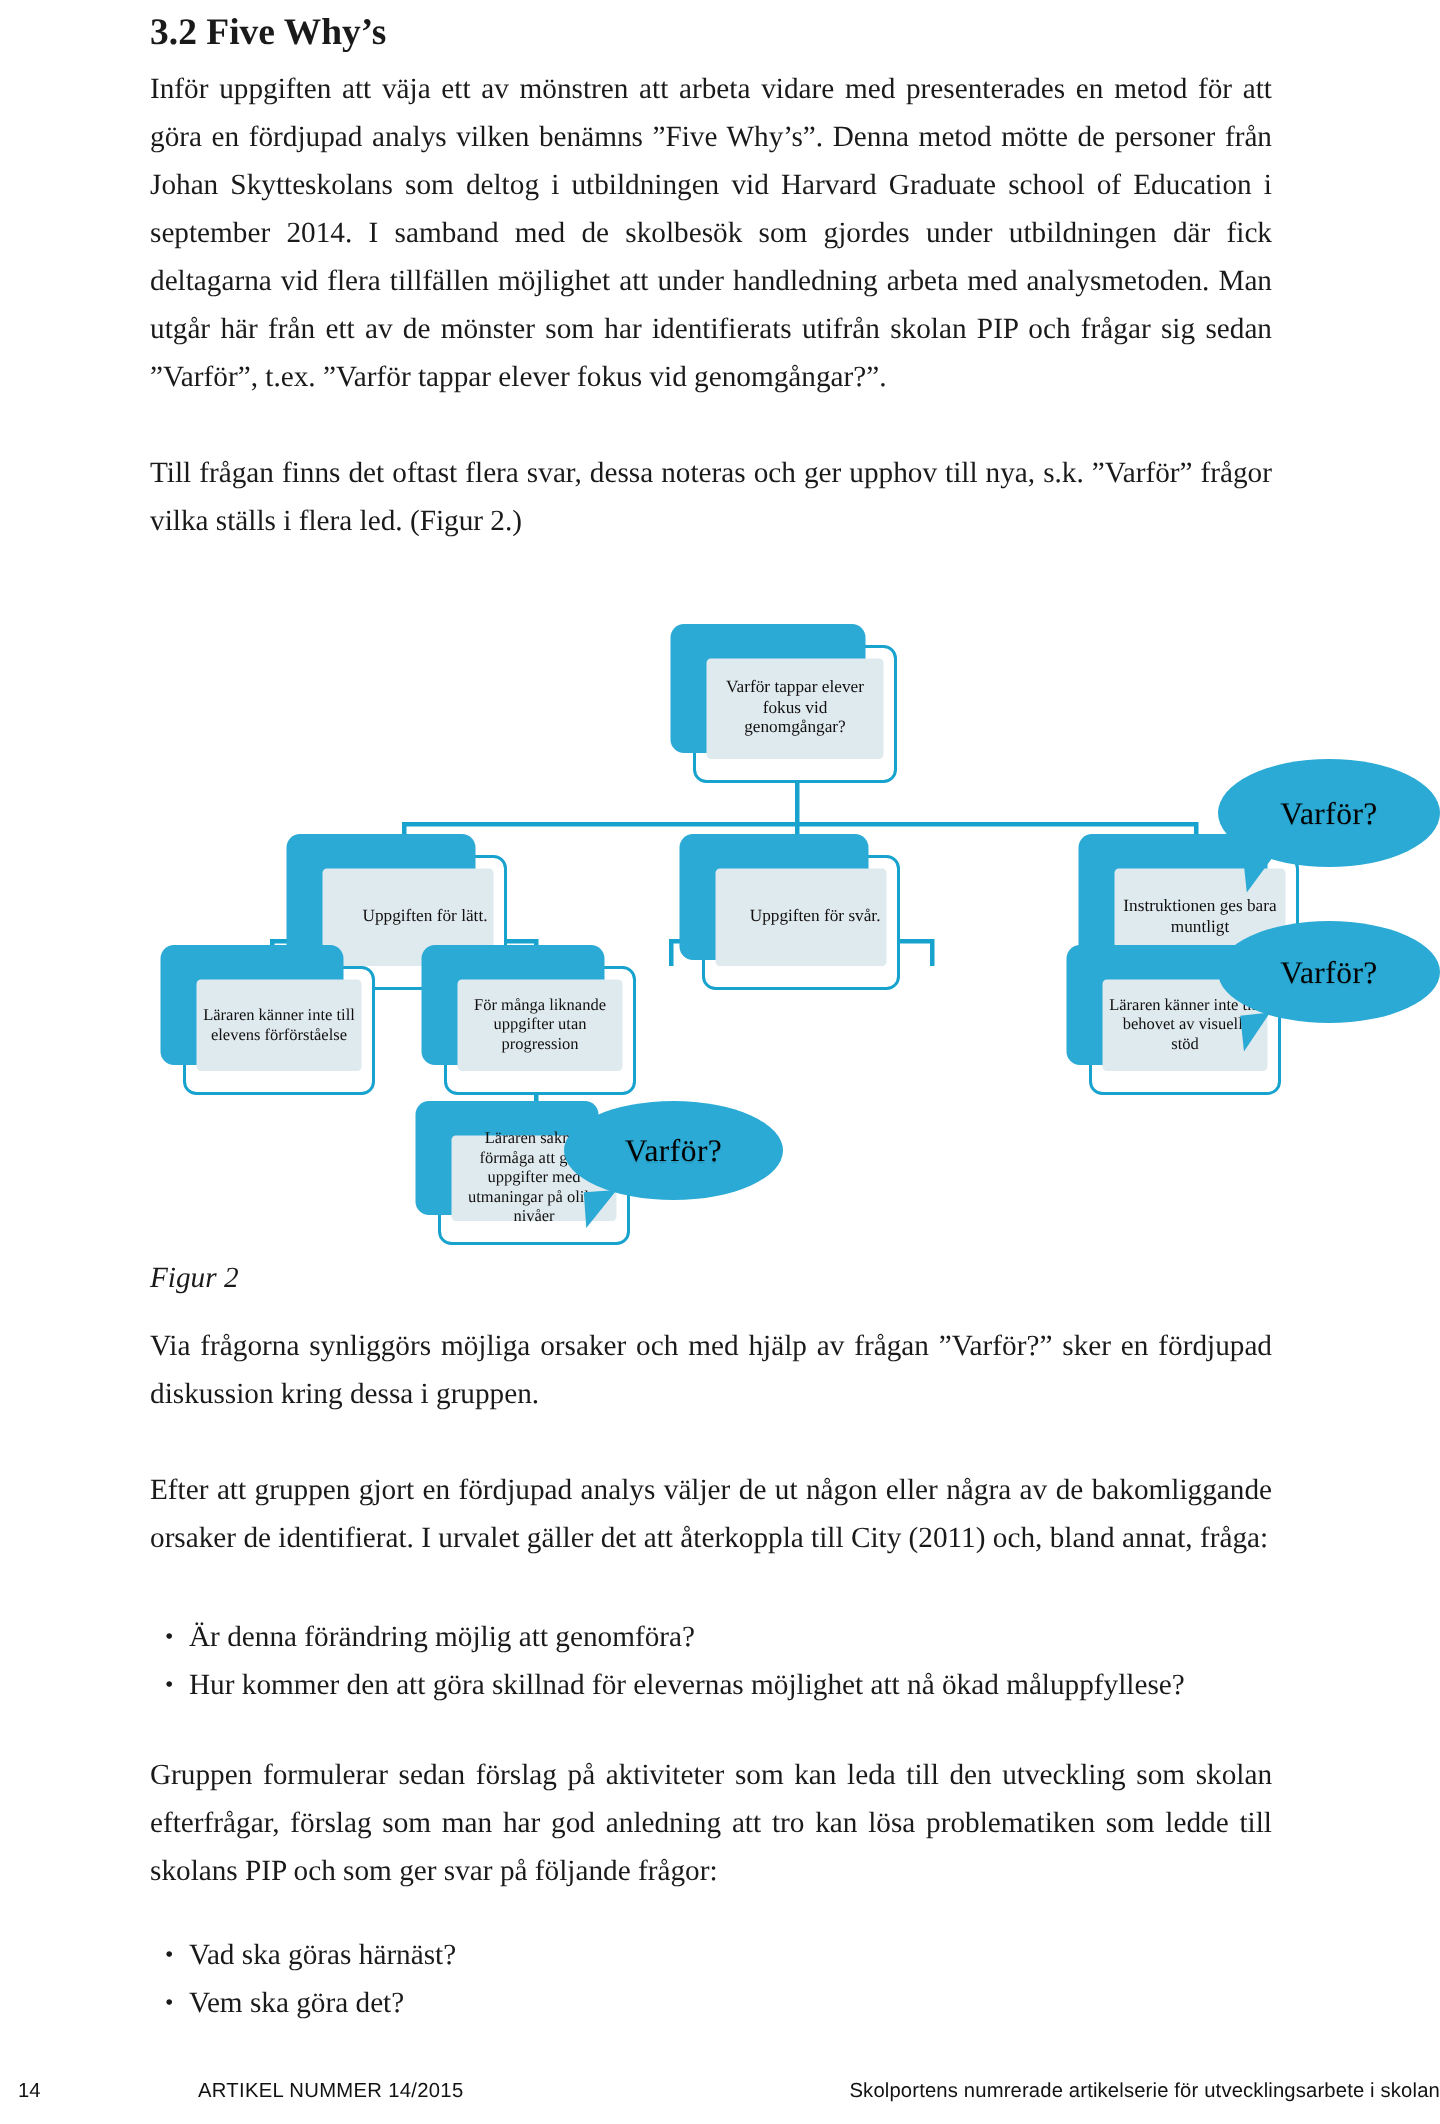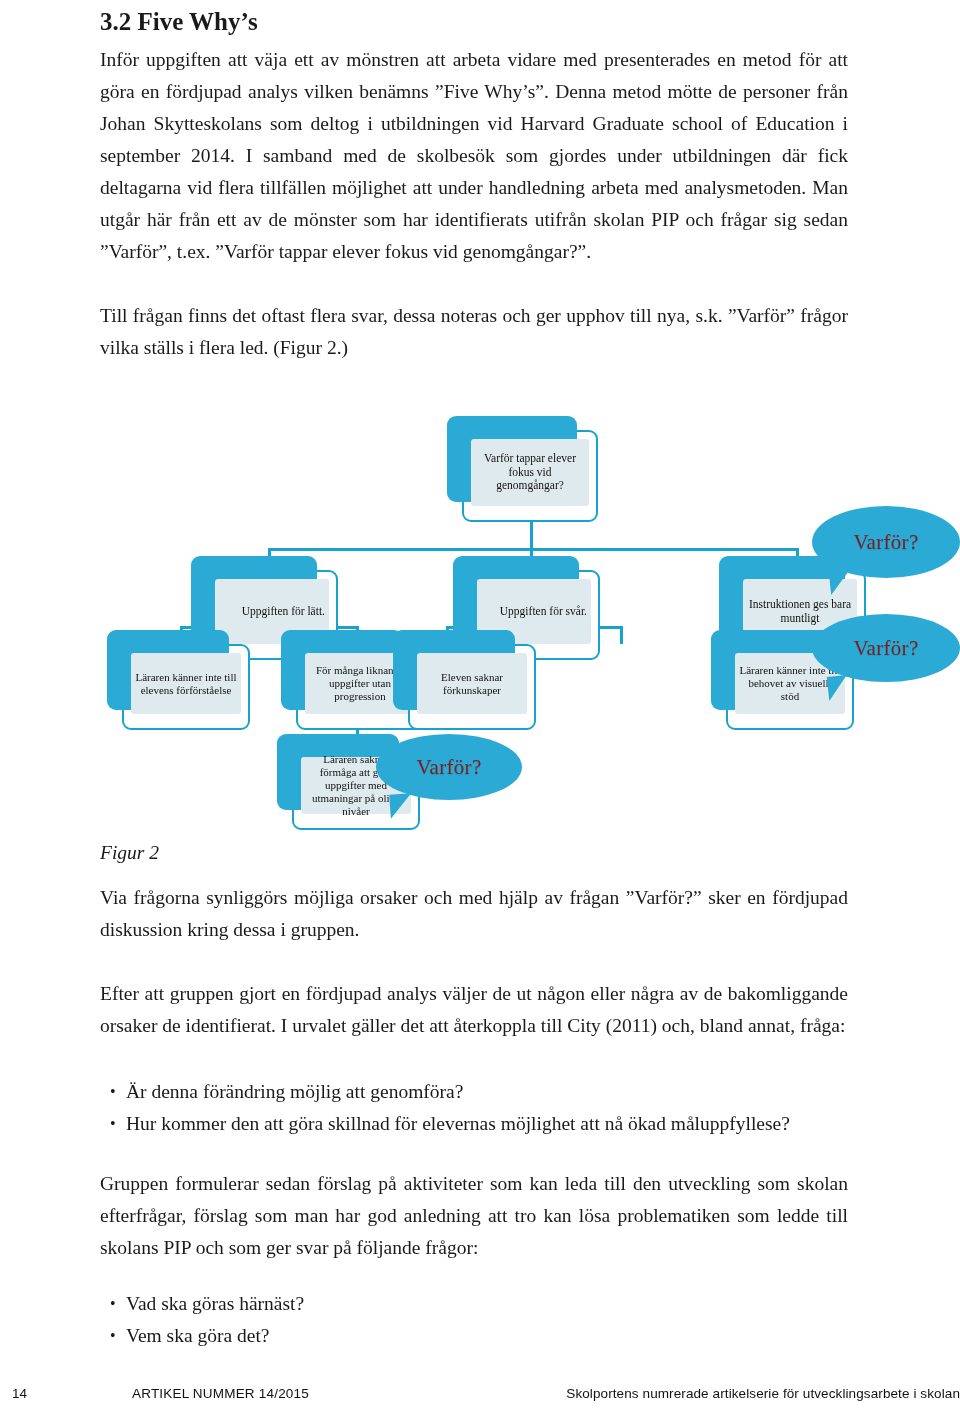--- a/index.html
+++ b/index.html
@@ -123,21 +123,21 @@
     position:absolute;
     background:#2aaad5;
     border-radius:50%;
     display:flex;
     align-items:center;
     justify-content:center;
     z-index:9;
   }
   .bubble span{
     font-family:"Liberation Serif", serif;
-    color:#7f1d1d;
+    color:#000000;
     font-size:21px;
     letter-spacing:.3px;
     text-shadow:0 1px 1px rgba(0,0,0,.12);
   }
   .bubble .tail{
     position:absolute;
     width:0;height:0;
     border-style:solid;
   }
 </style>
@@ -216,26 +216,20 @@
         </div>
       </div>
 
       <div class="node small" style="left:196px;top:234px;width:128px;height:86px;">
         <div class="tab"></div>
         <div class="inner">
           <span>För många liknande uppgifter utan progression</span>
         </div>
       </div>
 
-      <div class="node small" style="left:308px;top:234px;width:128px;height:86px;">
-        <div class="tab"></div>
-        <div class="inner">
-          <span>Eleven saknar förkunskaper</span>
-        </div>
-      </div>
 
 
       <div class="node small" style="left:626px;top:234px;width:128px;height:86px;">
         <div class="tab"></div>
         <div class="inner">
           <span>Läraren känner inte till behovet av visuellt stöd</span>
         </div>
       </div>
 
       <div class="node small" style="left:192px;top:338px;width:128px;height:82px;">

